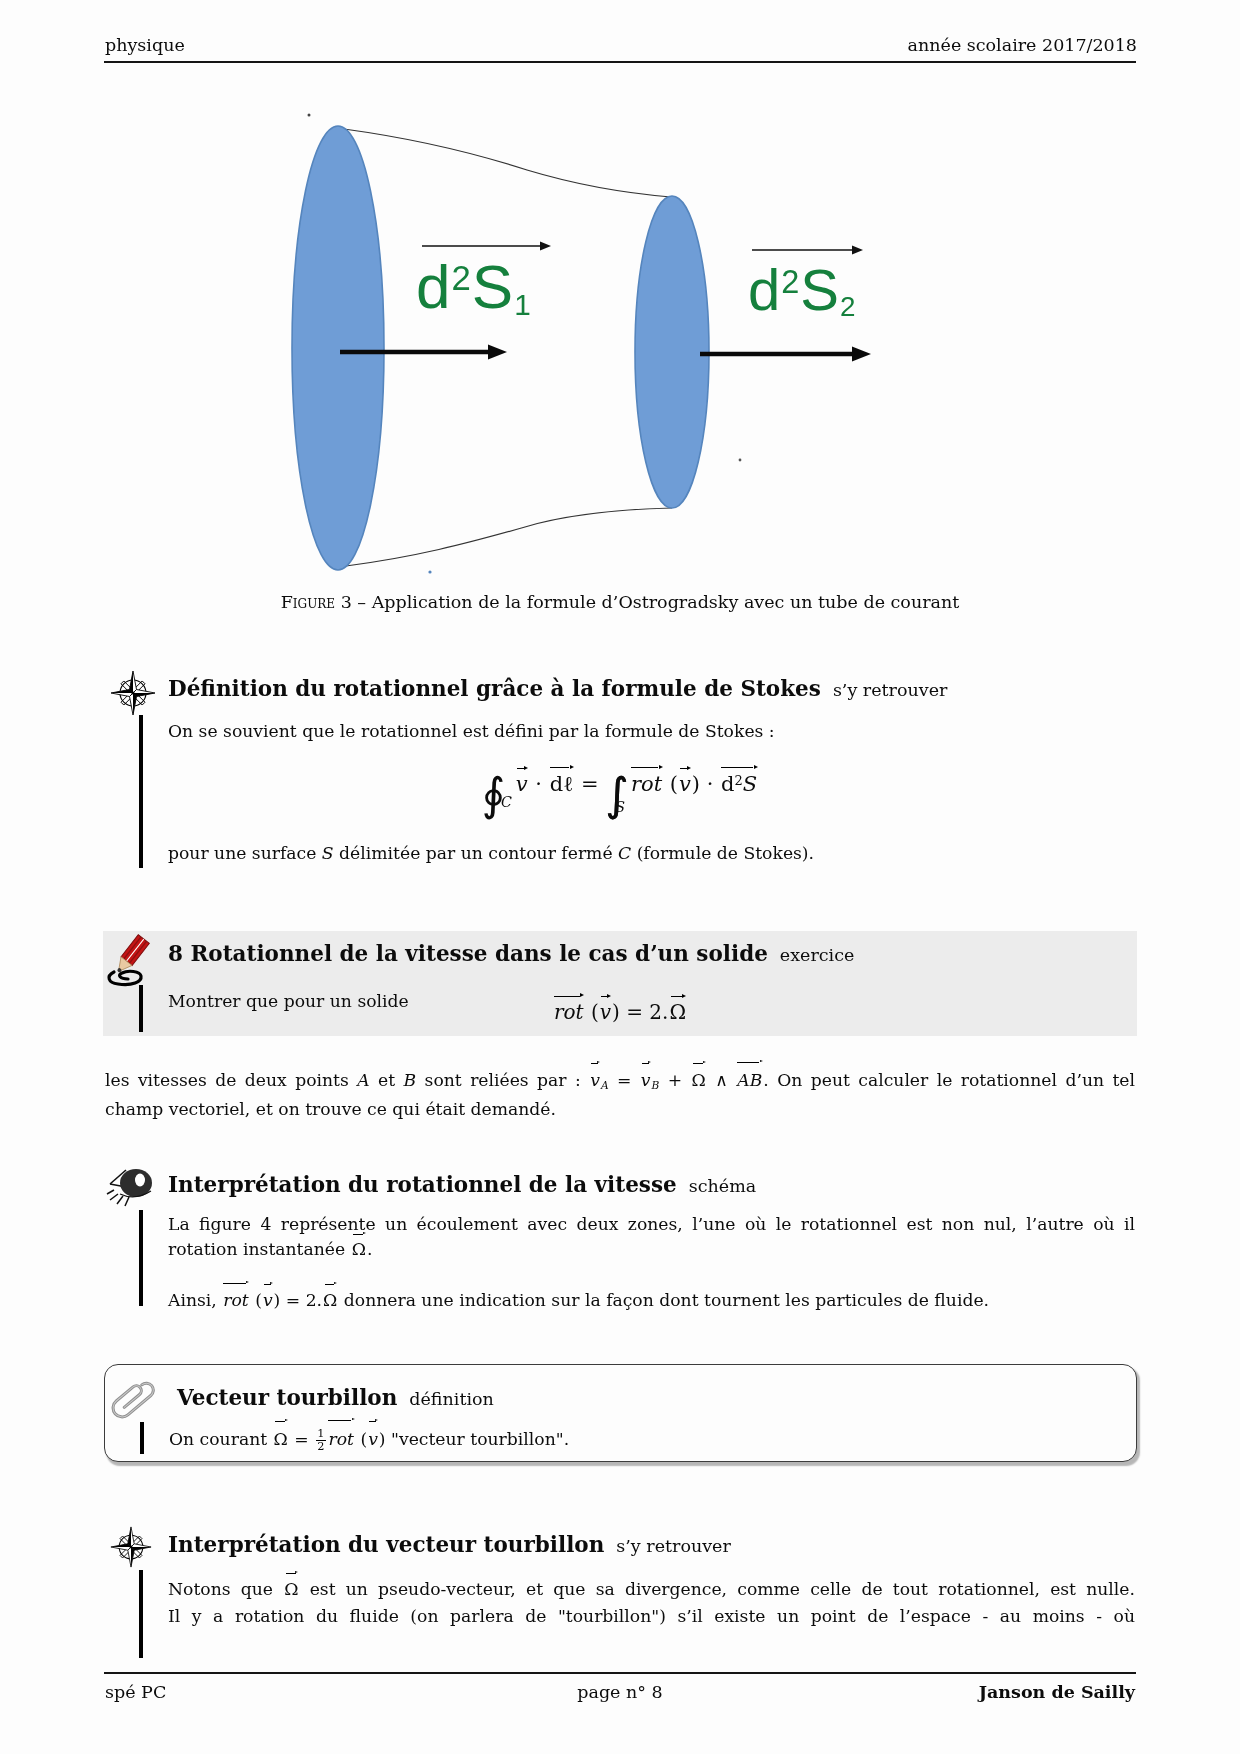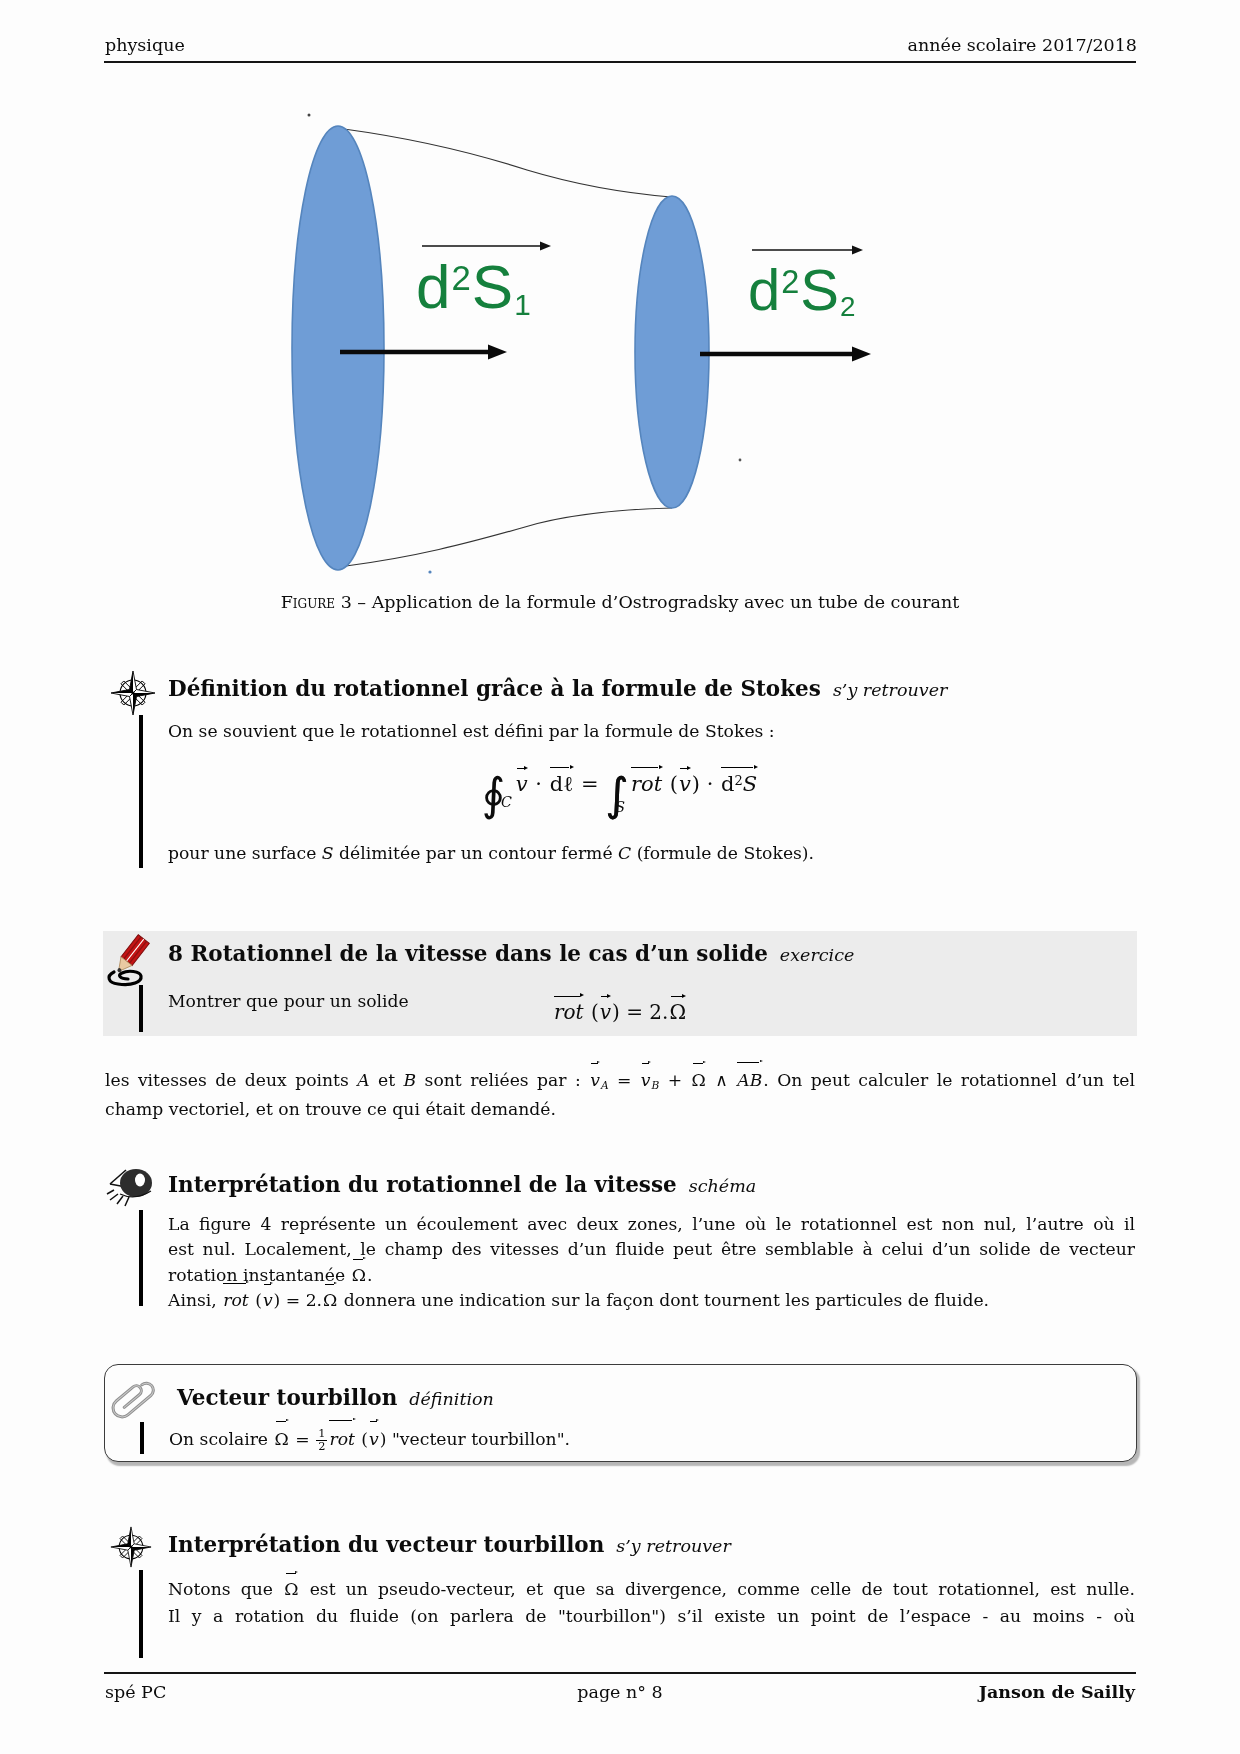--- a/index.html
+++ b/index.html
@@ -7,21 +7,21 @@
     position:relative;width:1240px;height:1754px;margin:0 auto;
     background:#fdfdfd;color:#0c0c0c;
     font-family:"DejaVu Serif","Liberation Serif",serif;
     overflow:hidden;
   }
   .abs{position:absolute;}
   .hdr{font-size:17.5px;top:35px;}
   .rule{position:absolute;background:#151515;}
   
   .h{font-size:21.5px;font-weight:bold;}
-  .tag{font-size:17.5px;font-style:italic;font-weight:normal;margin-left:12px;}
+  .tag{font-size:17.5px;font-weight:normal;margin-left:12px;}
   .vbar{position:absolute;width:4px;background:#000;}
   
   .jl{text-align:justify;overflow:visible;}
   .jl.fill::after{content:"";display:inline-block;width:100%;height:0;}
   .p-between .jl{height:28.5px;line-height:28.5px;font-size:17.2px;}
   .p-25 .jl{height:25.3px;line-height:25.3px;font-size:17.2px;}
   .p-27 .jl{height:27px;line-height:27px;font-size:17.2px;}
   .p-single .jl{height:25px;line-height:25px;font-size:17.2px;}
   
   .it{font-style:italic;}
@@ -162,42 +162,41 @@
       <path d="M12 28 L4 34 M17 30 L11 38 M23 31 L19 40 M8 24 L1 28" stroke="#111" stroke-width="1.5"></path>
       <path d="M14 28 Q29 35 45 25" stroke="#111" fill="none" stroke-width="1.2"></path>
     </svg>
   </div>
   <div class="abs" style="left:168px;top:1172px;">
     <span class="h">Interprétation du rotationnel de la vitesse</span><span class="tag">schéma</span>
   </div>
   <div class="vbar" style="left:139px;top:1210px;height:96px;"></div>
   <div class="abs p-25" style="left:168px;top:1212px;width:967px;">
       <div class="jl fill"><span>La figure 4 représente  un écoulement avec deux zones, l’une où le rotationnel est non nul, l’autre où il</span></div>
-      <div class="jl fill"><span>est nul. Localement, le champ des vitesses d’un fluide peut être semblable à celui d’un solide de vecteur</span></div>
       <div class="jl"><span>rotation instantanée </span><span class="vec">Ω</span><span>.</span></div>
     </div>
   <div class="abs p-27" style="left:168px;top:1287px;width:967px;">
       <div class="jl"><span>Ainsi, </span><span class="oarr"><span class="it">rot</span></span><span> (</span><span class="it vec">v</span><span>) = 2.</span><span class="vec">Ω</span><span> donnera une indication sur la façon dont tournent les particules de fluide.</span></div>
     </div>
 
   <div class="defbox" style="left:104px;top:1364px;width:1031px;height:96px;">
     <div class="icon" style="left:6px;top:14px;">
       <svg width="44" height="60" viewBox="0 0 44 60">
         <g transform="rotate(50 20 24)" fill="none" stroke-linecap="round">
           <path d="M13 4 A7 7 0 0 1 27 4 L27 34 A9 9 0 0 1 9 34 L9 12 A5 5 0 0 1 19 12 L19 32" stroke="#8f8f8f" stroke-width="3"></path>
           <path d="M13 4 A7 7 0 0 1 27 4 L27 34 A9 9 0 0 1 9 34 L9 12 A5 5 0 0 1 19 12 L19 32" stroke="#c9c9c9" stroke-width="1"></path>
         </g>
       </svg>
     </div>
     <div class="abs" style="left:72px;top:20px;">
       <span class="h">Vecteur tourbillon</span><span class="tag">définition</span>
     </div>
     <div class="vbar" style="left:35px;top:57px;height:32px;"></div>
     <div class="abs" style="left:64px;top:59px;width:950px;line-height:30px;font-size:17.2px;">
-        <div class="jl"><span>On scolaire </span><span class="vec">Ω</span><span> = </span><span class="frac"><span class="fn">1</span><span class="fd">2</span></span><span class="oarr"><span class="it">rot</span></span><span> (</span><span class="it vec">v</span><span>) "vecteur tourbillon".</span></div>
+        <div class="jl"><span>On courant </span><span class="vec">Ω</span><span> = </span><span class="frac"><span class="fn">1</span><span class="fd">2</span></span><span class="oarr"><span class="it">rot</span></span><span> (</span><span class="it vec">v</span><span>) "vecteur tourbillon".</span></div>
       </div>
   </div>
 
   <div class="icon" style="left:110px;top:1526px;">
     <svg width="42" height="42" viewBox="0 0 46 46">
       <g stroke="#000" fill="#fff" stroke-width="0.9">
         <rect x="8" y="21" width="30" height="4" transform="rotate(45 23 23)"></rect>
         <rect x="8" y="21" width="30" height="4" transform="rotate(-45 23 23)"></rect>
       </g>
       <circle cx="23" cy="23" r="13" fill="none" stroke="#000" stroke-width="1.1"></circle>

